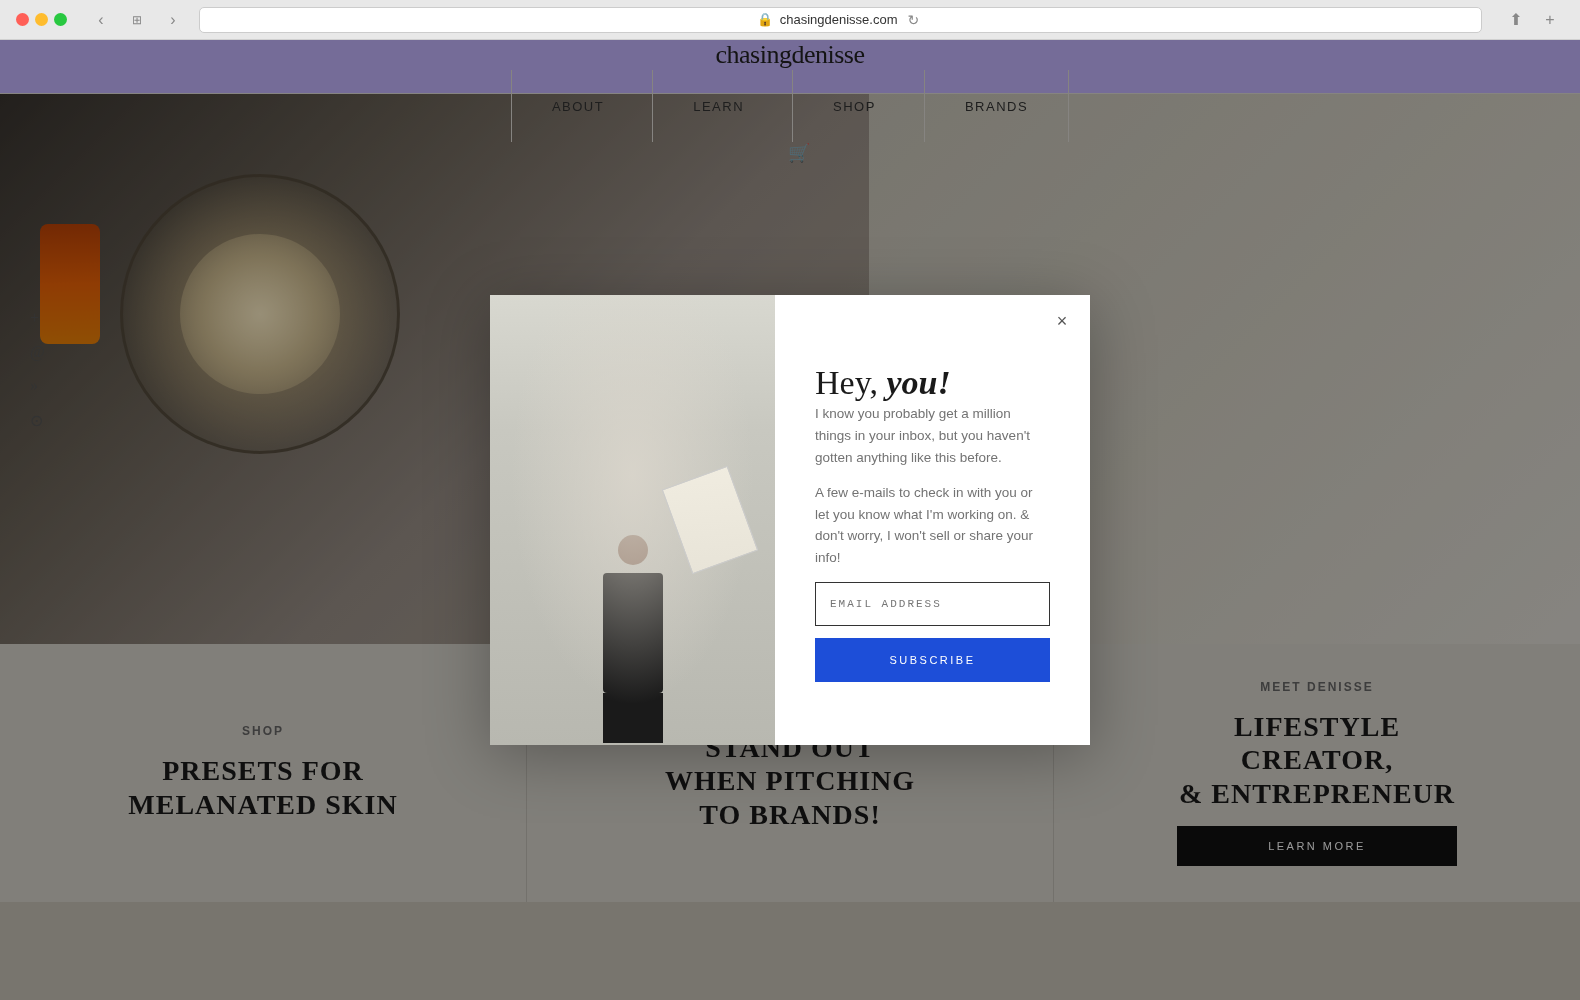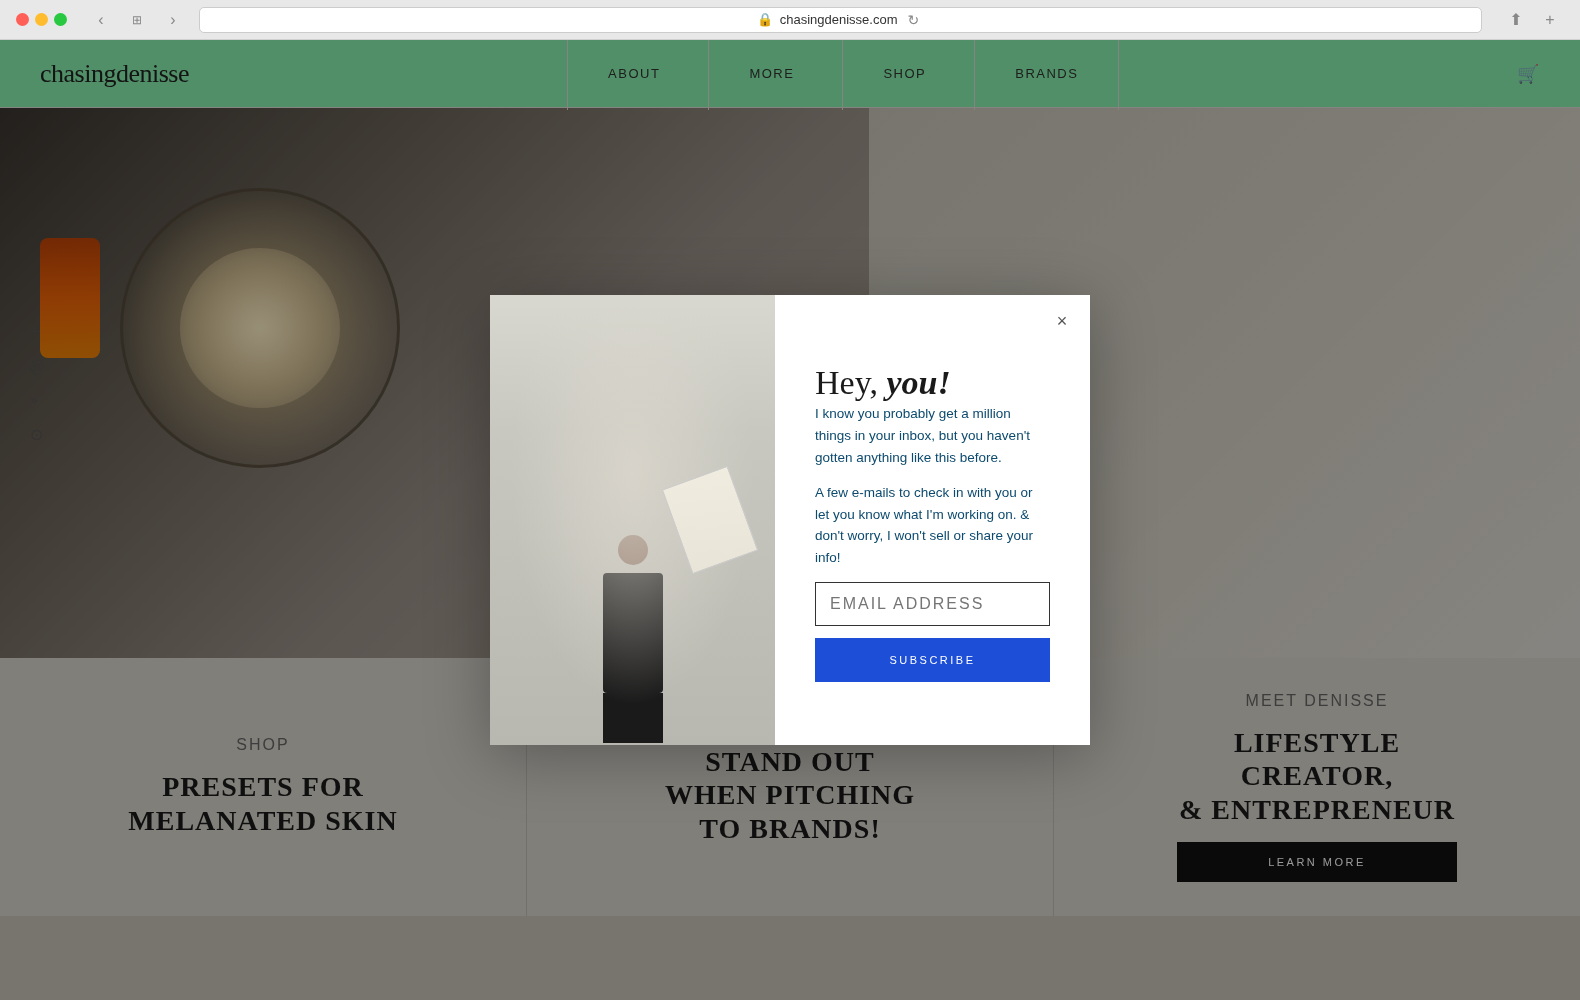--- a/index.html
+++ b/index.html
@@ -39,29 +39,30 @@
       gap: 6px;
     }
     .browser-actions { display: flex; gap: 6px; margin-left: 8px; }
 
     
     .website { width: 100%; height: 960px; overflow: hidden; position: relative; }
 
     
     .site-header {
       width: 100%;
-      height: 68px;
-      background: #86efac;
+      height: 54px;
+      background: #c4b5fd;
       display: flex;
       align-items: center;
       justify-content: space-between;
       padding: 0 40px;
       border-bottom: 1px solid #e0ddd8;
       position: relative;
       z-index: 10;
+      flex-direction: column;
     }
     .site-logo {
       font-family: Georgia, serif;
       font-size: 26px;
       font-weight: 400;
       color: #222;
       letter-spacing: -0.5px;
     }
     .site-nav { display: flex; align-items: center; gap: 8px; }
     .nav-item {
@@ -161,24 +162,24 @@
       align-items: center;
       justify-content: center;
       gap: 16px;
       border-right: 1px solid #c0bcb4;
       padding: 30px 40px;
       background: #d8d4cc;
     }
     .bottom-section:last-child { border-right: none; }
     .section-label {
       font-family: -apple-system, Helvetica, sans-serif;
-      font-size: 16px;
+      font-size: 12px;
       letter-spacing: 2px;
       color: #666;
-      font-weight: 400;
+      font-weight: 700;
     }
     .section-title {
       font-family: Georgia, serif;
       font-size: 28px;
       font-weight: 700;
       color: #1a1a1a;
       text-align: center;
       line-height: 1.2;
       letter-spacing: 1px;
       text-transform: uppercase;
@@ -305,31 +306,31 @@
       color: #1a1a1a;
       line-height: 1.2;
     }
     .modal-title em {
       font-style: italic;
       font-weight: 700;
     }
     .modal-body {
       font-family: -apple-system, Helvetica, sans-serif;
       font-size: 13.5px;
-      color: #0c4a6e;
+      color: #737373;
       line-height: 1.6;
       margin-bottom: 14px;
     }
     .modal-input {
       width: 100%;
       height: 44px;
       border: 1.5px solid #333;
       padding: 0 14px;
-      font-family: Liberation Sans, sans-serif;
-      font-size: 16px;
+      font-family: Liberation Mono, monospace;
+      font-size: 11px;
       letter-spacing: 2px;
       color: #555;
       margin-bottom: 12px;
       outline: none;
     }
     .modal-subscribe {
       width: 100%;
       height: 44px;
       background: #1d4ed8;
       color: white;
@@ -364,21 +365,21 @@
     <button class="nav-btn">+</button>
   </div>
 </div>
 
 <div class="website">
 
   <header class="site-header">
     <div class="site-logo">chasingdenisse</div>
     <nav class="site-nav">
       <div class="nav-item">ABOUT</div>
-      <div class="nav-item">MORE</div>
+      <div class="nav-item">LEARN</div>
       <div class="nav-item">SHOP</div>
       <div class="nav-item">BRANDS</div>
     </nav>
     <div class="cart-icon">🛒</div>
   </header>
 
   <div class="hero-bg">
     <div class="headlight-circle"></div>
     <div class="headlight-glow"></div>
     <div class="orange-light"></div>

